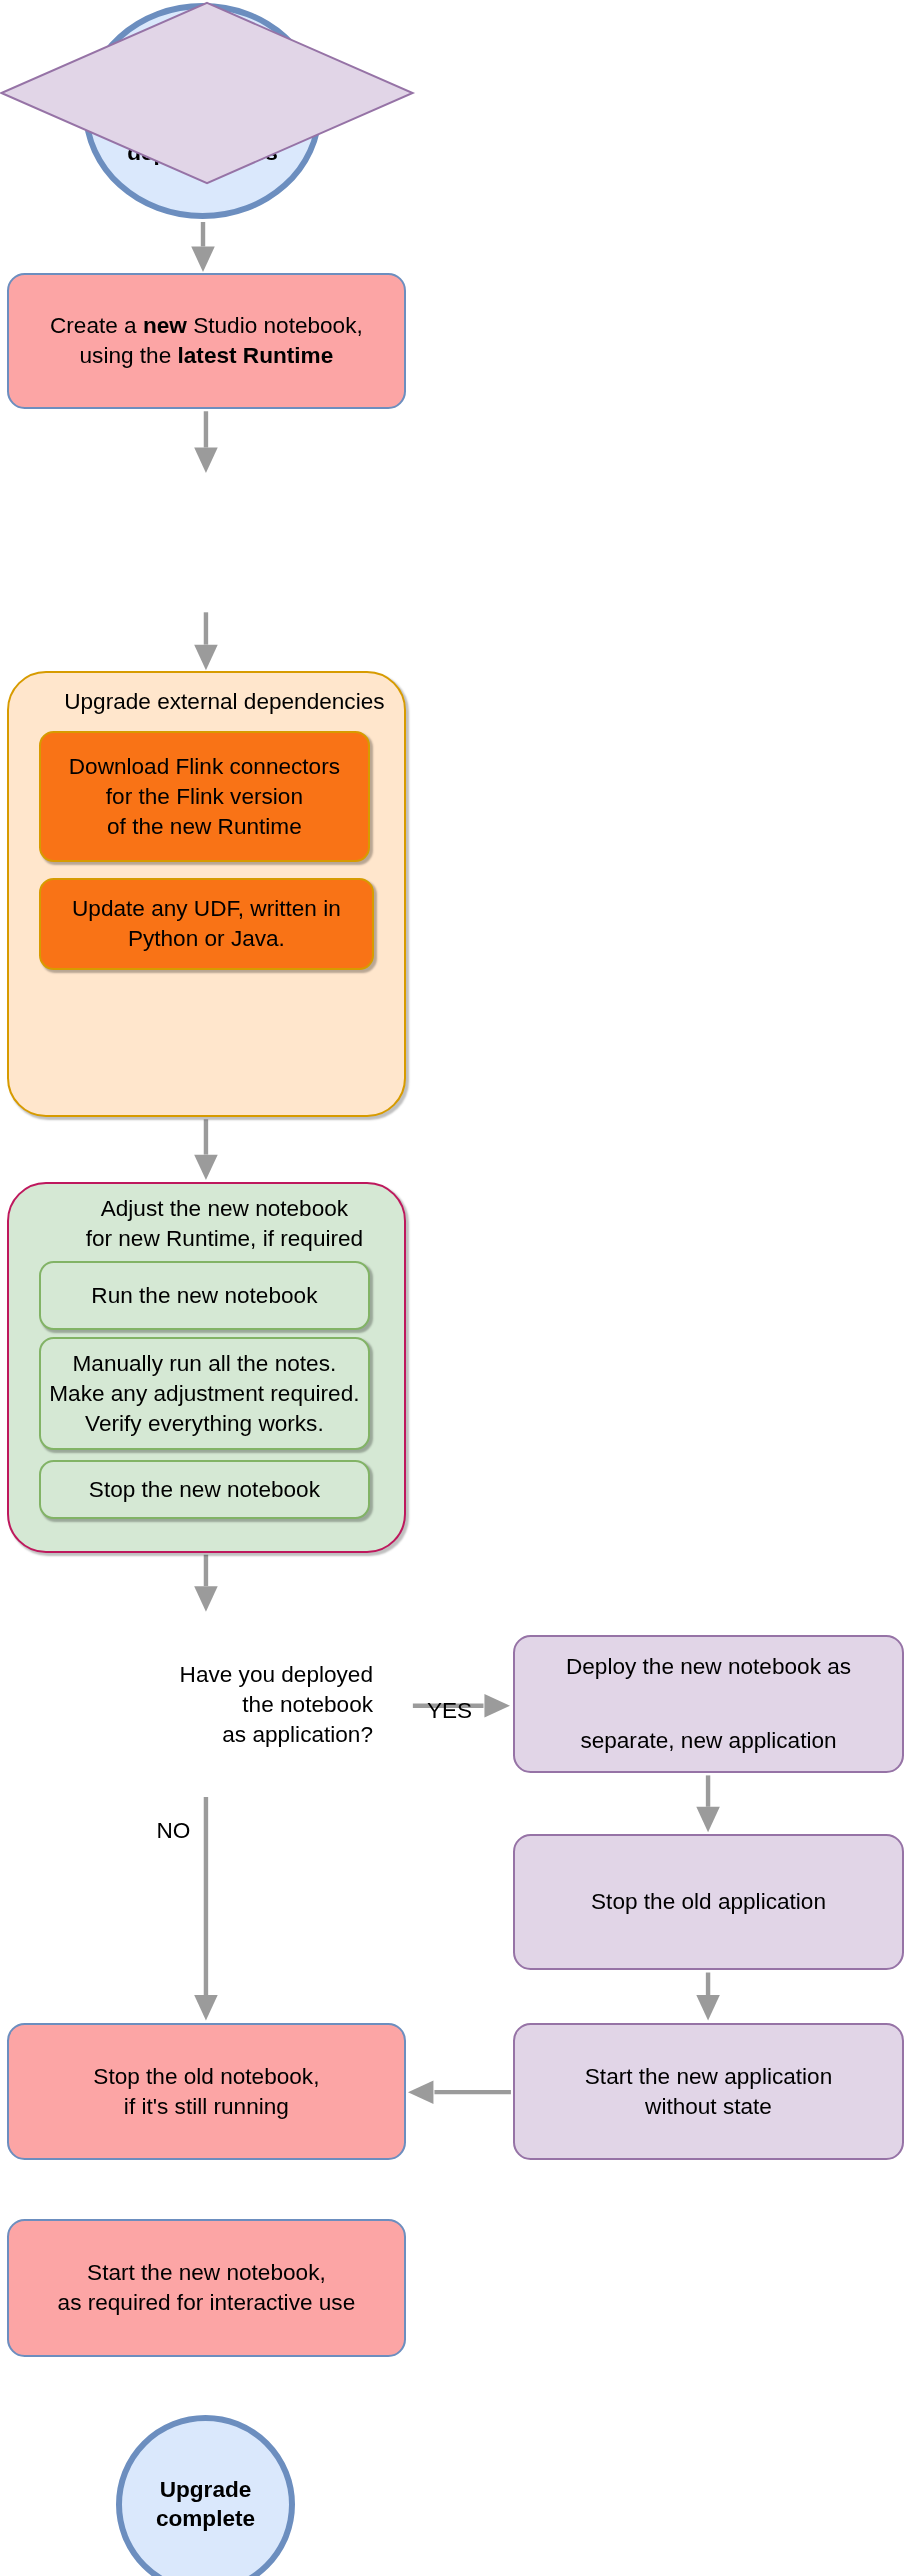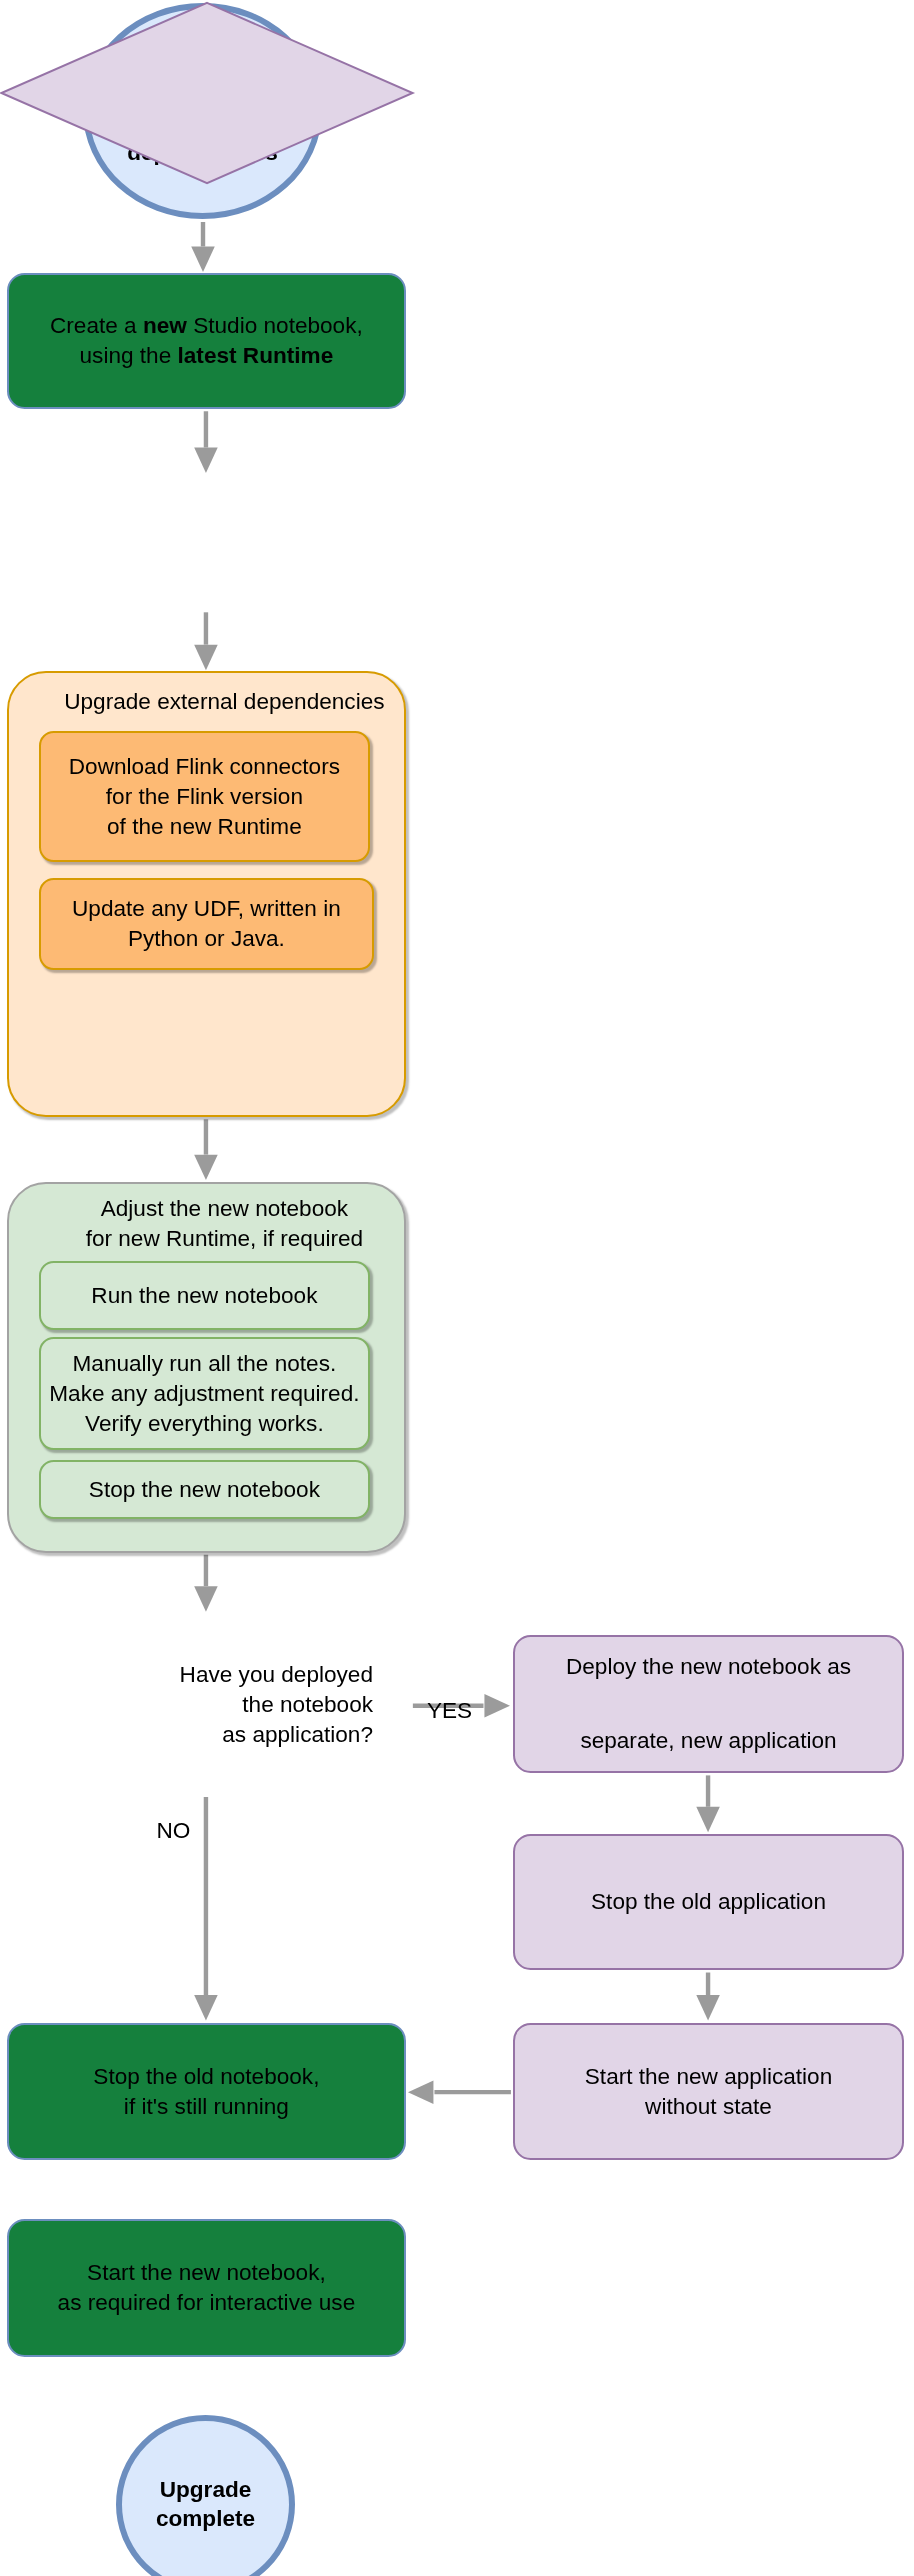--- a/index.html
+++ b/index.html
@@ -7,42 +7,42 @@
     position:relative;width:914px;height:2576px;background:#ffffff;
     overflow:hidden;font-family:"Liberation Sans",sans-serif;color:#000;
   }
   .node{
     position:absolute;display:flex;flex-direction:column;align-items:center;
     justify-content:center;text-align:center;box-sizing:border-box;
     font-size:22.6px;line-height:30px;
   }
   .line{white-space:nowrap;}
   .b{font-weight:700;}
-  .blue{background:#15803d;border:2px solid #6c8ebf;border-radius:17.7px;}
+  .blue{background:#fca5a5;border:2px solid #6c8ebf;border-radius:17.7px;}
   .purplebox{background:#e1d5e7;border:2px solid #9673a6;border-radius:17.7px;}
   .circle{
     background:#dae8fc;border:6.9px solid #6c8ebf;border-radius:50%;
     font-weight:700;font-size:22.6px;line-height:28.4px;
   }
   .container-orange{
     position:absolute;box-sizing:border-box;background:#ffe6cc;
     border:2px solid #d79b00;border-radius:39px;
     box-shadow:2.9px 2.9px 2px rgba(0,0,0,0.25);
   }
   .container-green{
     position:absolute;box-sizing:border-box;background:#d5e8d4;
-    border:2px solid #a3a3a3;border-radius:39px;
+    border:2px solid #be185d;border-radius:39px;
     box-shadow:2.9px 2.9px 2px rgba(0,0,0,0.25);
   }
   .grouptitle{
     position:absolute;left:0;right:0;text-align:center;
     font-size:22.6px;line-height:30px;padding-left:36px;
   }
   .inner-orange{
-    background:#fdba74;border:2px solid #d79b00;border-radius:14.7px;
+    background:#f97316;border:2px solid #d79b00;border-radius:14.7px;
     box-shadow:2.9px 2.9px 2px rgba(0,0,0,0.28);
   }
   .inner-green{
     background:#d5e8d4;border:2px solid #82b366;border-radius:14.7px;
     box-shadow:2.9px 2.9px 2px rgba(0,0,0,0.28);
   }
   .edgelabel{
     position:absolute;font-size:22.6px;line-height:30px;text-align:center;
   }
   #edges{position:absolute;left:0;top:0;pointer-events:none;}

